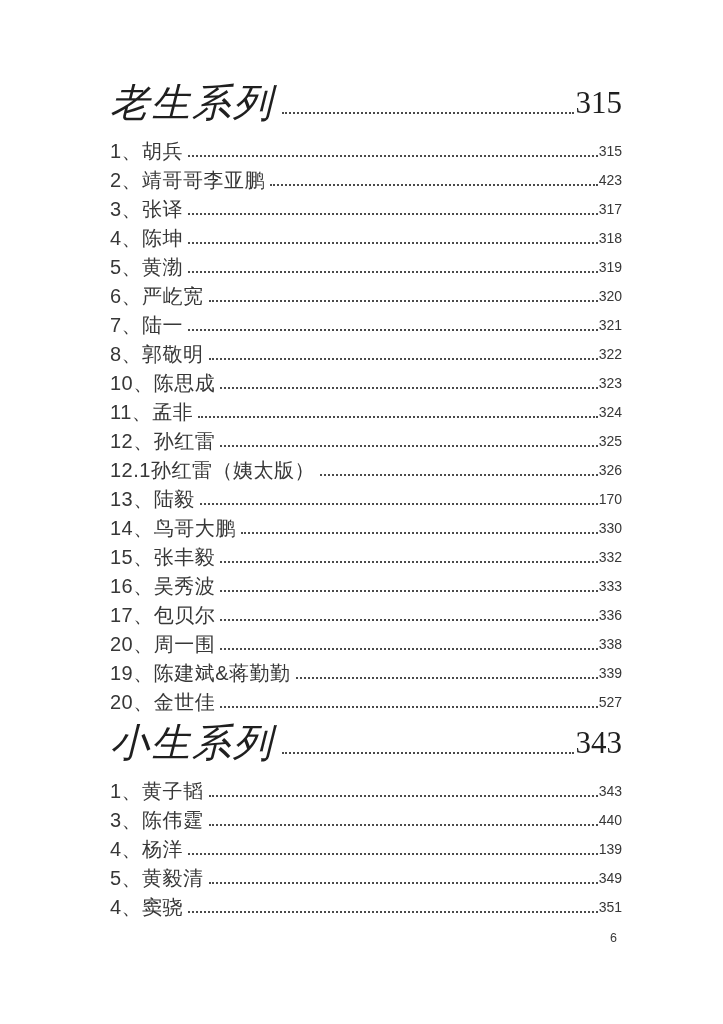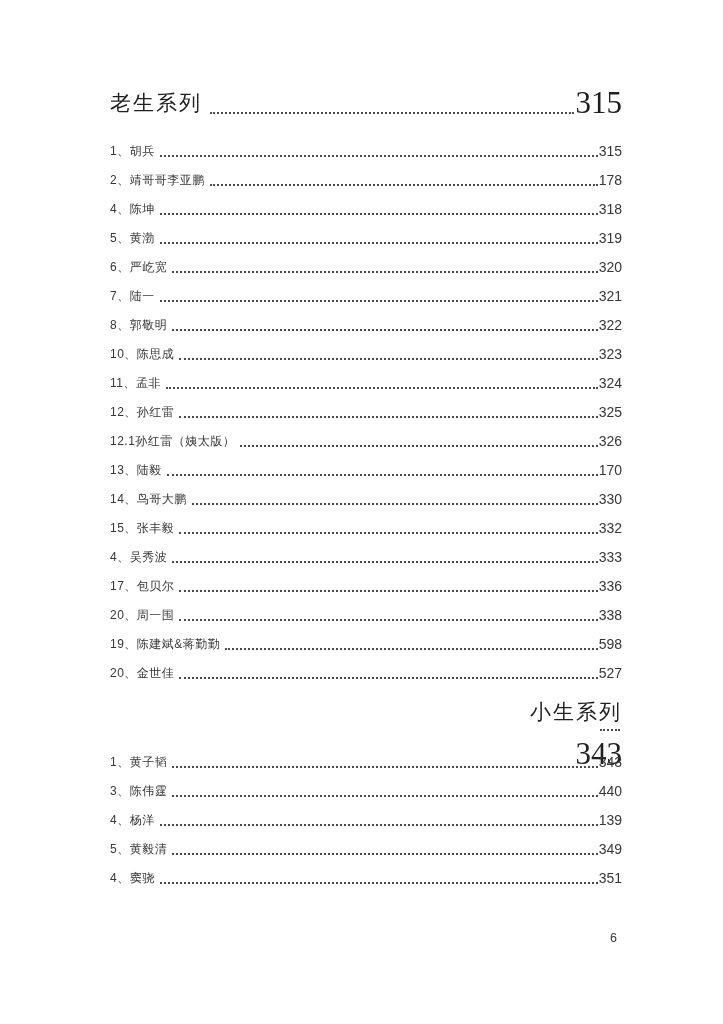--- a/index.html
+++ b/index.html
@@ -22,47 +22,47 @@
 
   .header-row {
     display: flex;
     align-items: flex-end;
     height: 36px;
     margin-bottom: 16px;
     color: #1f1f1f;
   }
   .header-row.second {
     margin-top: 8px;
-    flex-direction: column;
   }
   .header-title {
-    font-size: 21px;
+    font-size: 39px;
     line-height: 34px;
     letter-spacing: 2px;
     font-weight: 500;
     white-space: nowrap;
+    font-style: italic;
   }
   .header-page {
     font-family: "Liberation Serif", serif;
     font-size: 31px;
     line-height: 34px;
     font-weight: 400;
     white-space: nowrap;
   }
 
   .item-row {
     display: flex;
     align-items: flex-end;
     height: 29px;
     box-sizing: border-box;
     padding-bottom: 5px;
     color: #373737;
   }
   .item-label {
-    font-size: 12px;
+    font-size: 20px;
     line-height: 17px;
     letter-spacing: 0.5px;
     white-space: nowrap;
   }
   .item-page {
     font-size: 14px;
     line-height: 17px;
     white-space: nowrap;
   }
 
@@ -101,21 +101,26 @@
         <span class="header-page">315</span>
       </div>
       <div class="item-row">
         <span class="item-label">1、胡兵</span>
         <span class="leader"></span>
         <span class="item-page">315</span>
       </div>
       <div class="item-row">
         <span class="item-label">2、靖哥哥李亚鹏</span>
         <span class="leader"></span>
-        <span class="item-page">178</span>
+        <span class="item-page">423</span>
+      </div>
+      <div class="item-row">
+        <span class="item-label">3、张译</span>
+        <span class="leader"></span>
+        <span class="item-page">317</span>
       </div>
       <div class="item-row">
         <span class="item-label">4、陈坤</span>
         <span class="leader"></span>
         <span class="item-page">318</span>
       </div>
       <div class="item-row">
         <span class="item-label">5、黄渤</span>
         <span class="leader"></span>
         <span class="item-page">319</span>
@@ -164,38 +169,38 @@
         <span class="item-label">14、鸟哥大鹏</span>
         <span class="leader"></span>
         <span class="item-page">330</span>
       </div>
       <div class="item-row">
         <span class="item-label">15、张丰毅</span>
         <span class="leader"></span>
         <span class="item-page">332</span>
       </div>
       <div class="item-row">
-        <span class="item-label">4、吴秀波</span>
+        <span class="item-label">16、吴秀波</span>
         <span class="leader"></span>
         <span class="item-page">333</span>
       </div>
       <div class="item-row">
         <span class="item-label">17、包贝尔</span>
         <span class="leader"></span>
         <span class="item-page">336</span>
       </div>
       <div class="item-row">
         <span class="item-label">20、周一围</span>
         <span class="leader"></span>
         <span class="item-page">338</span>
       </div>
       <div class="item-row">
         <span class="item-label">19、陈建斌&amp;蒋勤勤</span>
         <span class="leader"></span>
-        <span class="item-page">598</span>
+        <span class="item-page">339</span>
       </div>
       <div class="item-row">
         <span class="item-label">20、金世佳</span>
         <span class="leader"></span>
         <span class="item-page">527</span>
       </div>
       <div class="header-row second">
         <span class="header-title">小生系列</span>
         <span class="leader"></span>
         <span class="header-page">343</span>

